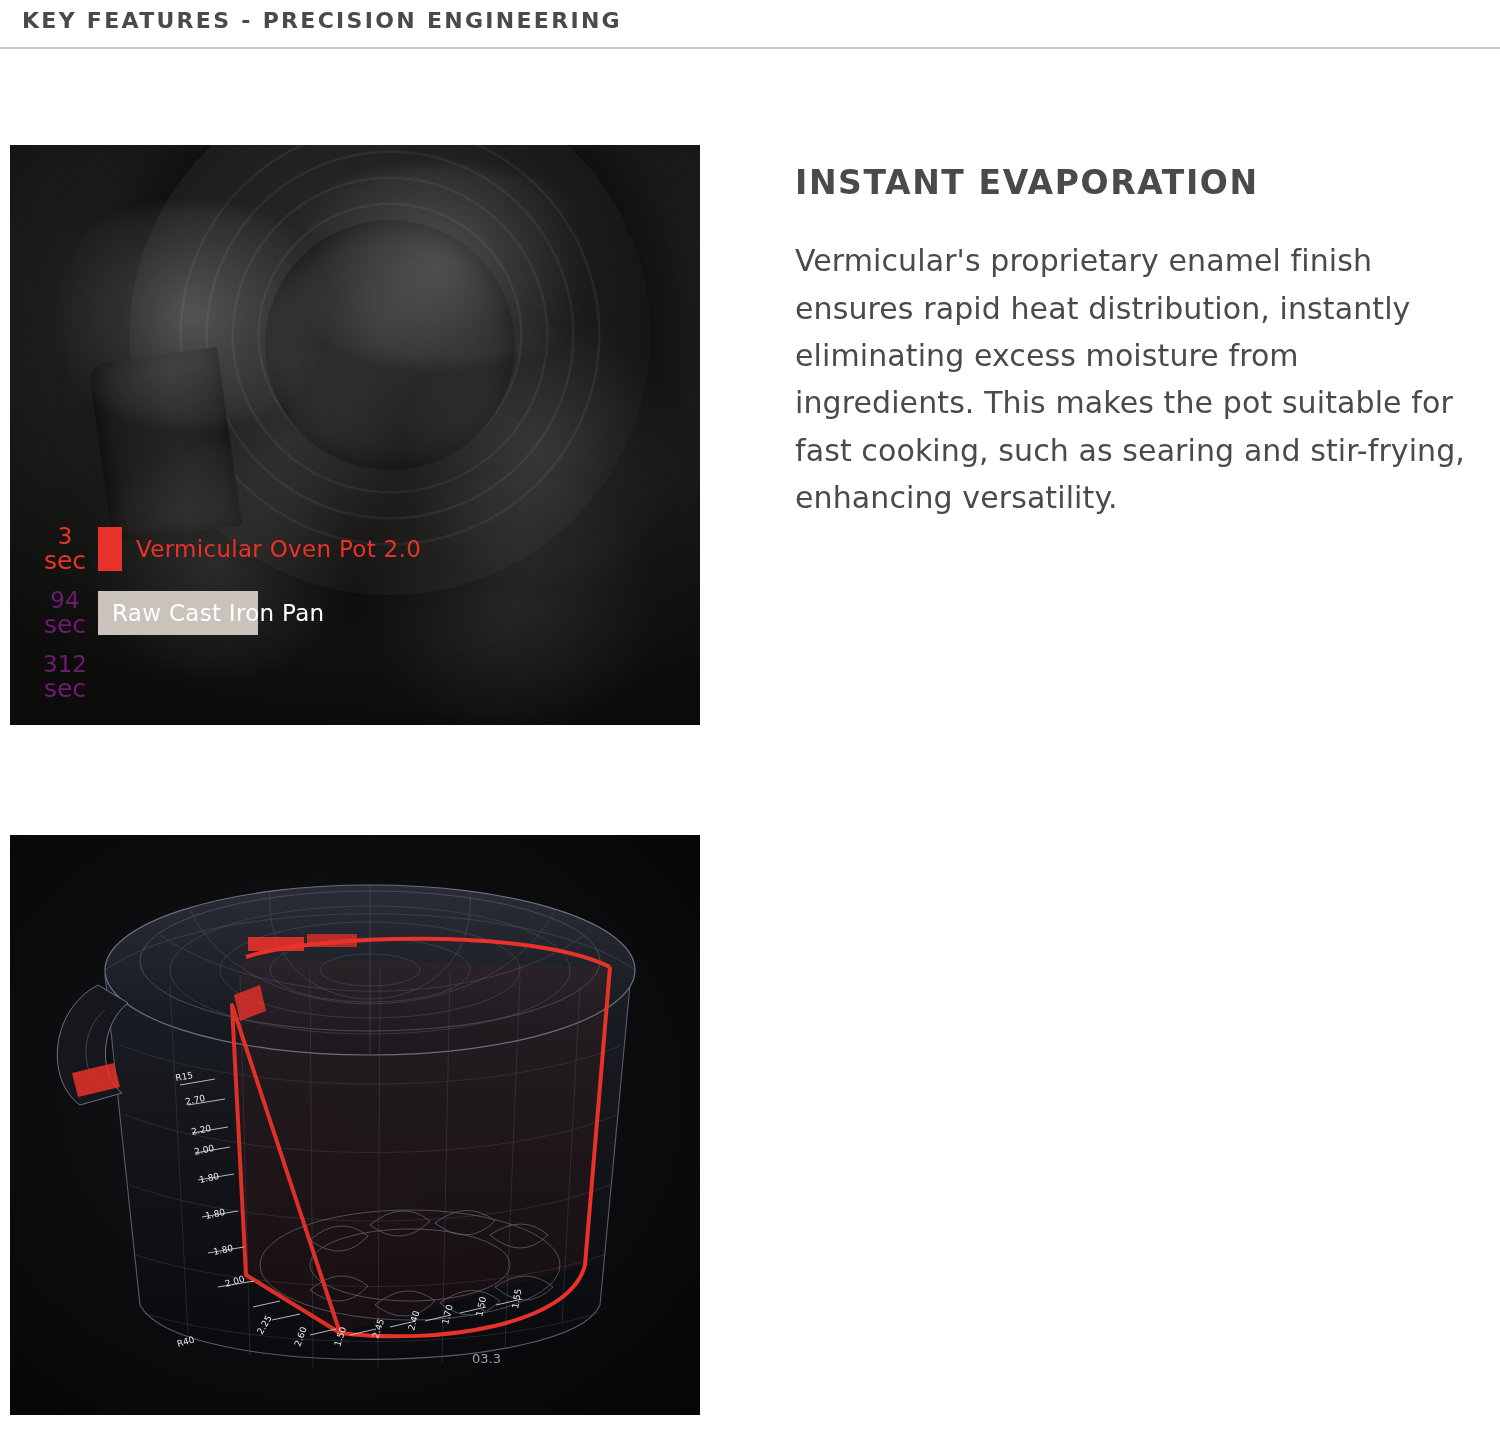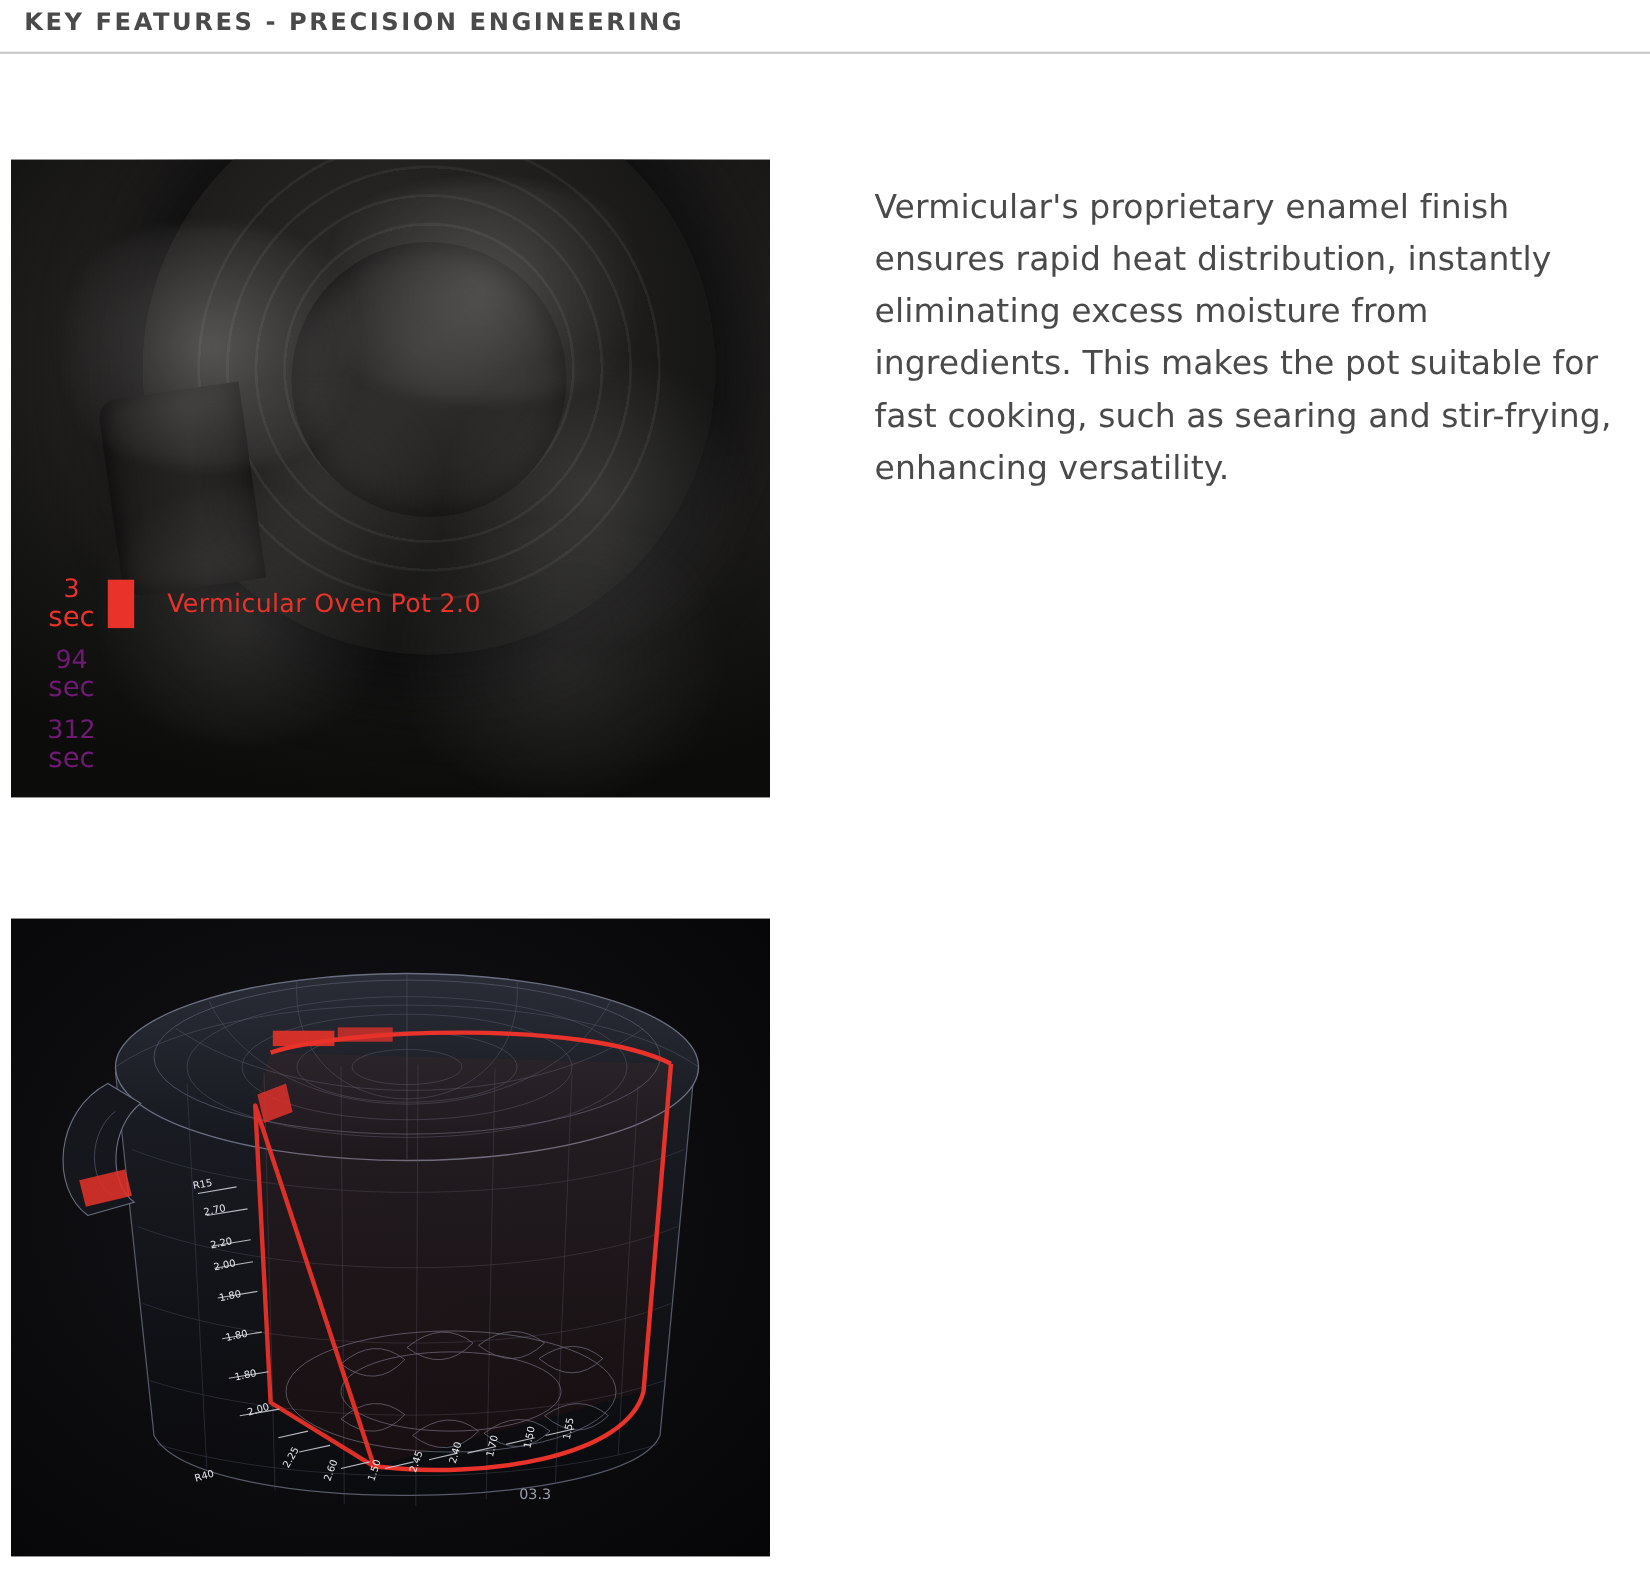--- a/index.html
+++ b/index.html
@@ -226,42 +226,47 @@
 
     <div class="chart-overlay">
 
       <div class="chart-row row-red">
         <div class="chart-label">
           <span class="num">3</span>
           <span class="unit">sec</span>
         </div>
         <div class="bar-wrap">
           <div class="bar" style="width:24px;"></div>
-          <div class="bar-text" style="left:54px;">Vermicular Oven Pot 2.0</div>
+          <div class="bar-text" style="left:38px;">Vermicular Oven Pot 2.0</div>
         </div>
       </div>
 
       <div class="chart-row row-grey">
         <div class="chart-label">
           <span class="num">94</span>
           <span class="unit">sec</span>
         </div>
+        <div class="bar-wrap">
+          <div class="bar" style="width:160px;"></div>
+          <div class="bar-text">Raw Cast Iron Pan</div>
+        </div>
       </div>
 
       <div class="chart-row row-grey">
         <div class="chart-label">
           <span class="num">312</span>
           <span class="unit">sec</span>
         </div>
       </div>
 
     </div>
   </div>
 
   <div class="copy">
+    <h2>INSTANT EVAPORATION</h2>
     <p>Vermicular's proprietary enamel finish ensures rapid heat distribution, instantly eliminating excess moisture from ingredients. This makes the pot suitable for fast cooking, such as searing and stir-frying, enhancing versatility.</p>
   </div>
 </div>
 
 <div class="feature-row second">
 
   <div class="media">
     <div class="photo-cad">
       <svg class="cad-svg" viewBox="0 0 690 580" preserveAspectRatio="none">
         <defs>

